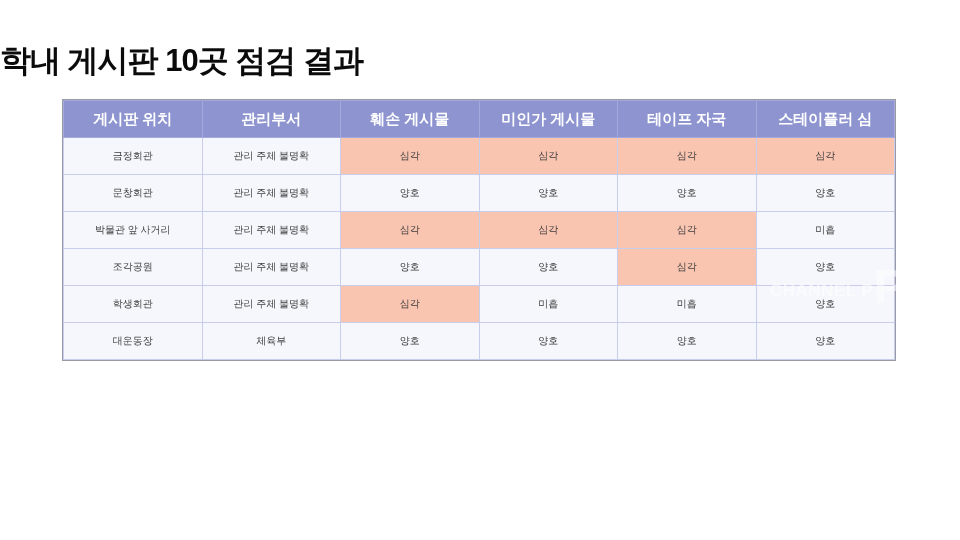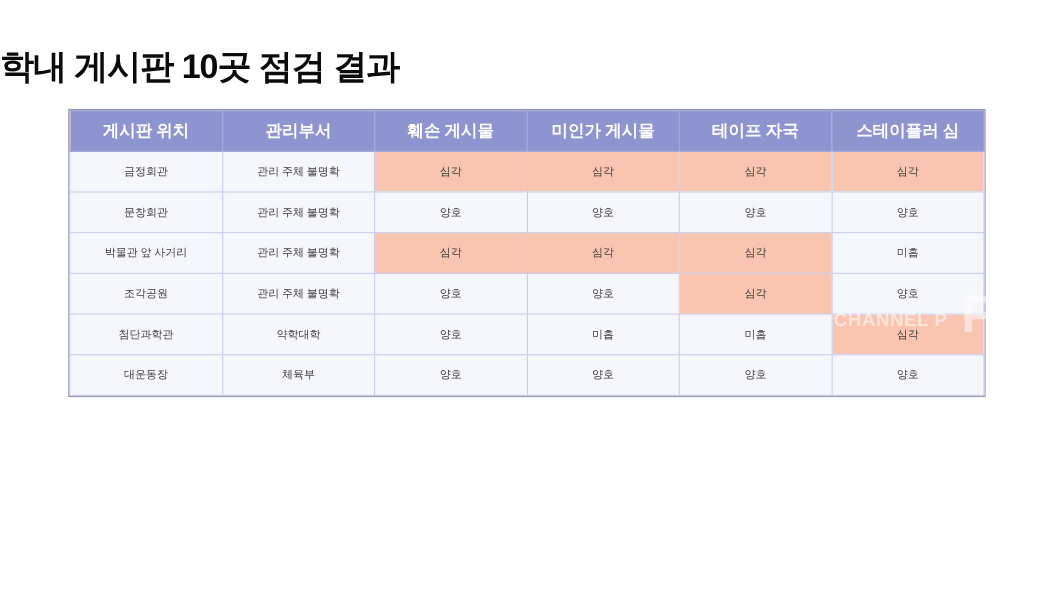--- a/index.html
+++ b/index.html
@@ -30,21 +30,20 @@
     color: #0b0b0b;
   }
   .table-wrap {
     position: absolute;
     left: 62px;
     top: 99px;
     width: 834px;
     border: 1px solid var(--outer-border, #9a9aa5);
     box-sizing: border-box;
     background: var(--cell-bg, #f6f7fc);
-    font-family: Liberation Serif, serif;
   }
   table.board-table {
     width: 100%;
     border-collapse: collapse;
     table-layout: fixed;
   }
   table.board-table th {
     height: 36px;
     background: var(--header-bg, #8d94cf);
     color: var(--header-text, #ffffff);
@@ -83,20 +82,21 @@
     z-index: 5;
   }
   .watermark .wordmark {
     position: absolute;
     left: 2px;
     top: 15px;
     font-size: 17px;
     font-weight: 800;
     letter-spacing: 0.5px;
     opacity: 0.55;
+    padding-left: 12px;
   }
   .watermark .logo-glyph {
     position: absolute;
     right: -14px;
     top: -7px;
     font-size: 48px;
     font-weight: 900;
     letter-spacing: -4px;
     opacity: 0.5;
   }
@@ -147,26 +147,26 @@
           </tr>
           <tr>
             <td>조각공원</td>
             <td>관리 주체 불명확</td>
             <td>양호</td>
             <td>양호</td>
             <td class="severe">심각</td>
             <td>양호</td>
           </tr>
           <tr>
-            <td>첨단과학관</td>
-            <td>약학대학</td>
-            <td>양호</td>
+            <td>학생회관</td>
+            <td>관리 주체 불명확</td>
+            <td class="severe">심각</td>
             <td>미흡</td>
             <td>미흡</td>
-            <td class="severe">심각</td>
+            <td>양호</td>
           </tr>
           <tr>
             <td>대운동장</td>
             <td>체육부</td>
             <td>양호</td>
             <td>양호</td>
             <td>양호</td>
             <td>양호</td>
           </tr>
         </tbody>

